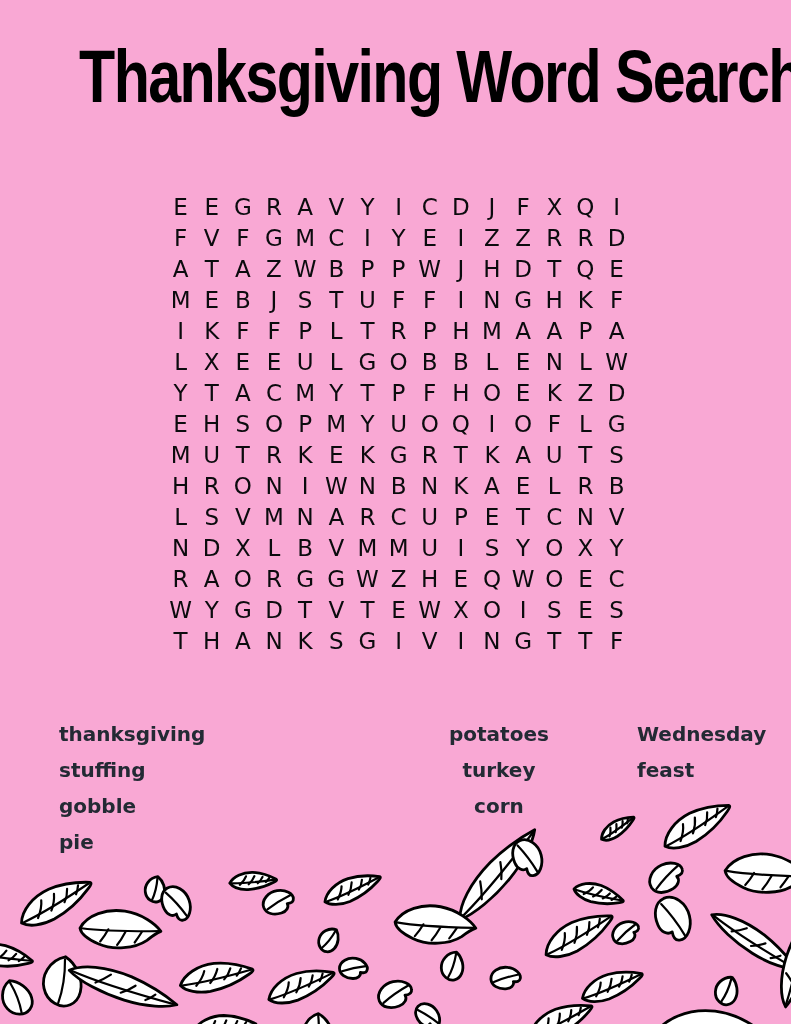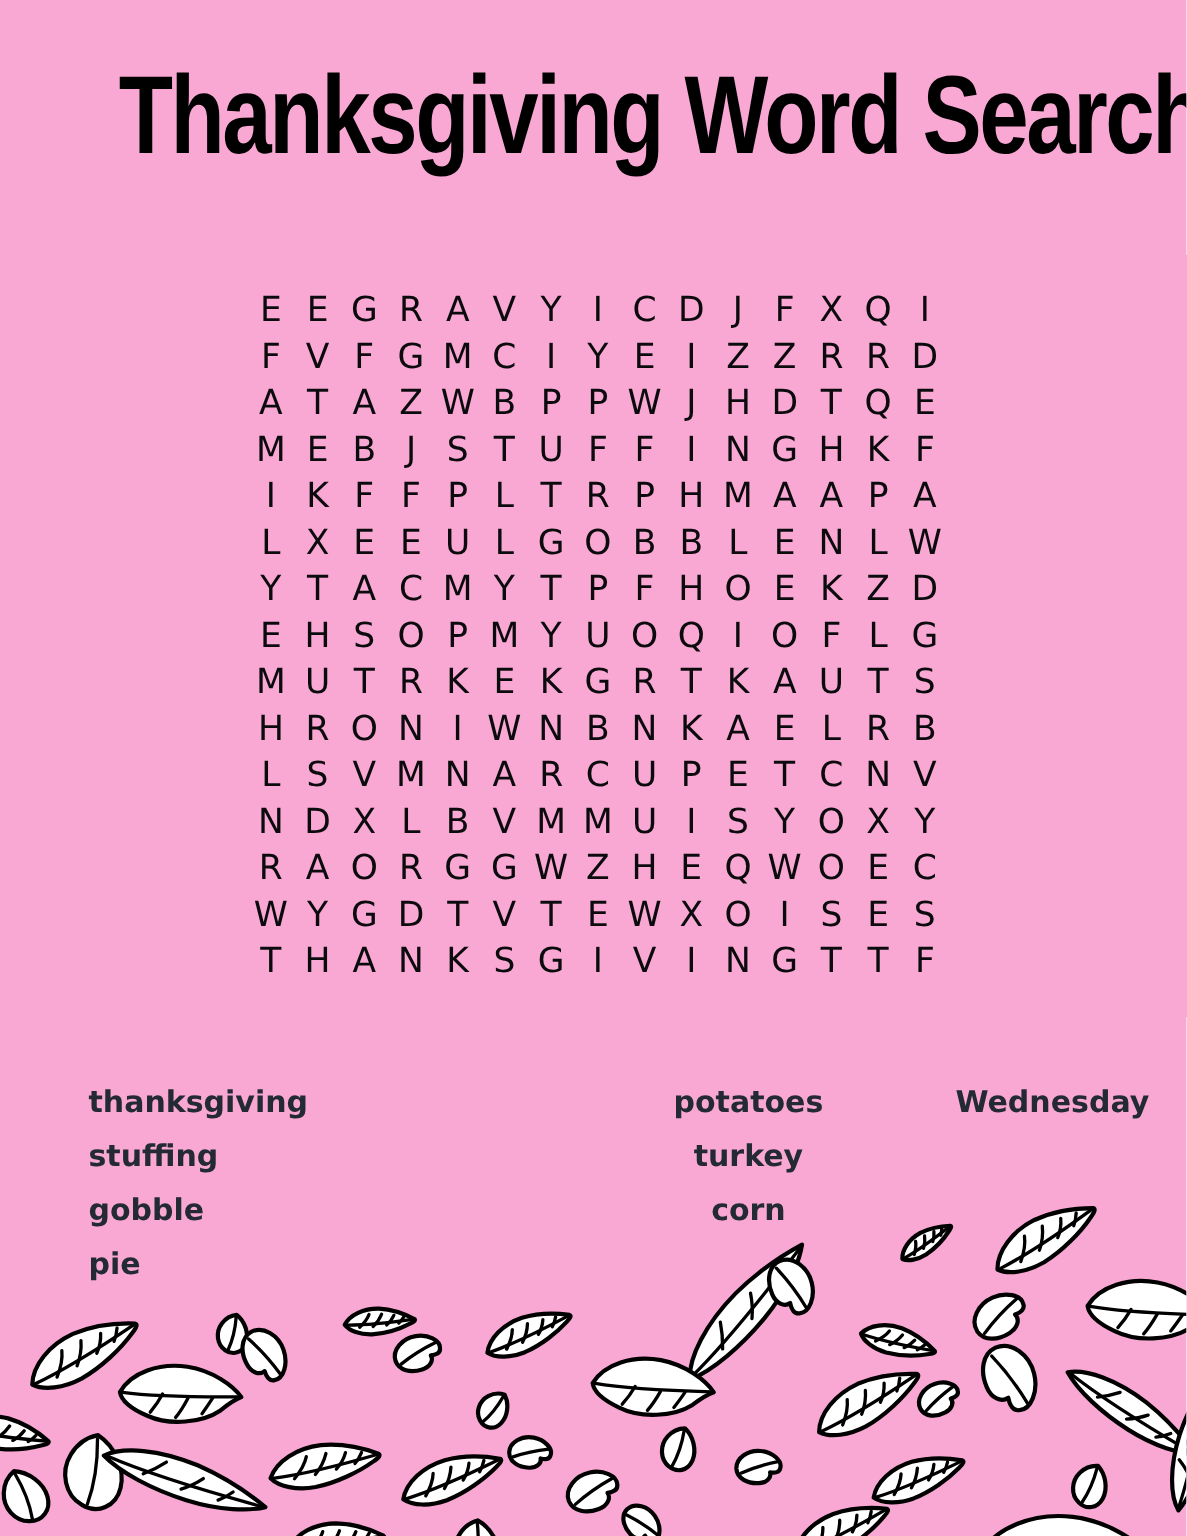--- a/index.html
+++ b/index.html
@@ -321,20 +321,21 @@
         <div class="word">gobble</div>
         <div class="word">pie</div>
       </div>
       <div class="word-col" style="left: 437px; text-align: center;">
         <div class="word">potatoes</div>
         <div class="word">turkey</div>
         <div class="word">corn</div>
       </div>
       <div class="word-col" style="left: 625px;">
         <div class="word">Wednesday</div>
+        <div class="word">feast</div>
       </div>
     </div>
 
   <div class="leaves">
     <svg id="leaves-svg" class="leaves-svg" width="791" height="230" viewBox="0 0 791 230" xmlns="http://www.w3.org/2000/svg">
       <defs>
         <g id="leafA">
           <path class="body" d="M3 36 C7 21 24 8 45 4 C64 1 82 4 96 8 C98 9 97 11 92 15 C80 25 61 36 43 41 C27 45 11 43 3 36 Z"></path>
           <path class="vein" d="M5 36 C30 31 64 20 94 9"></path>
           <path class="vein" d="M24 35 C29 28 32 22 33 15"></path>

